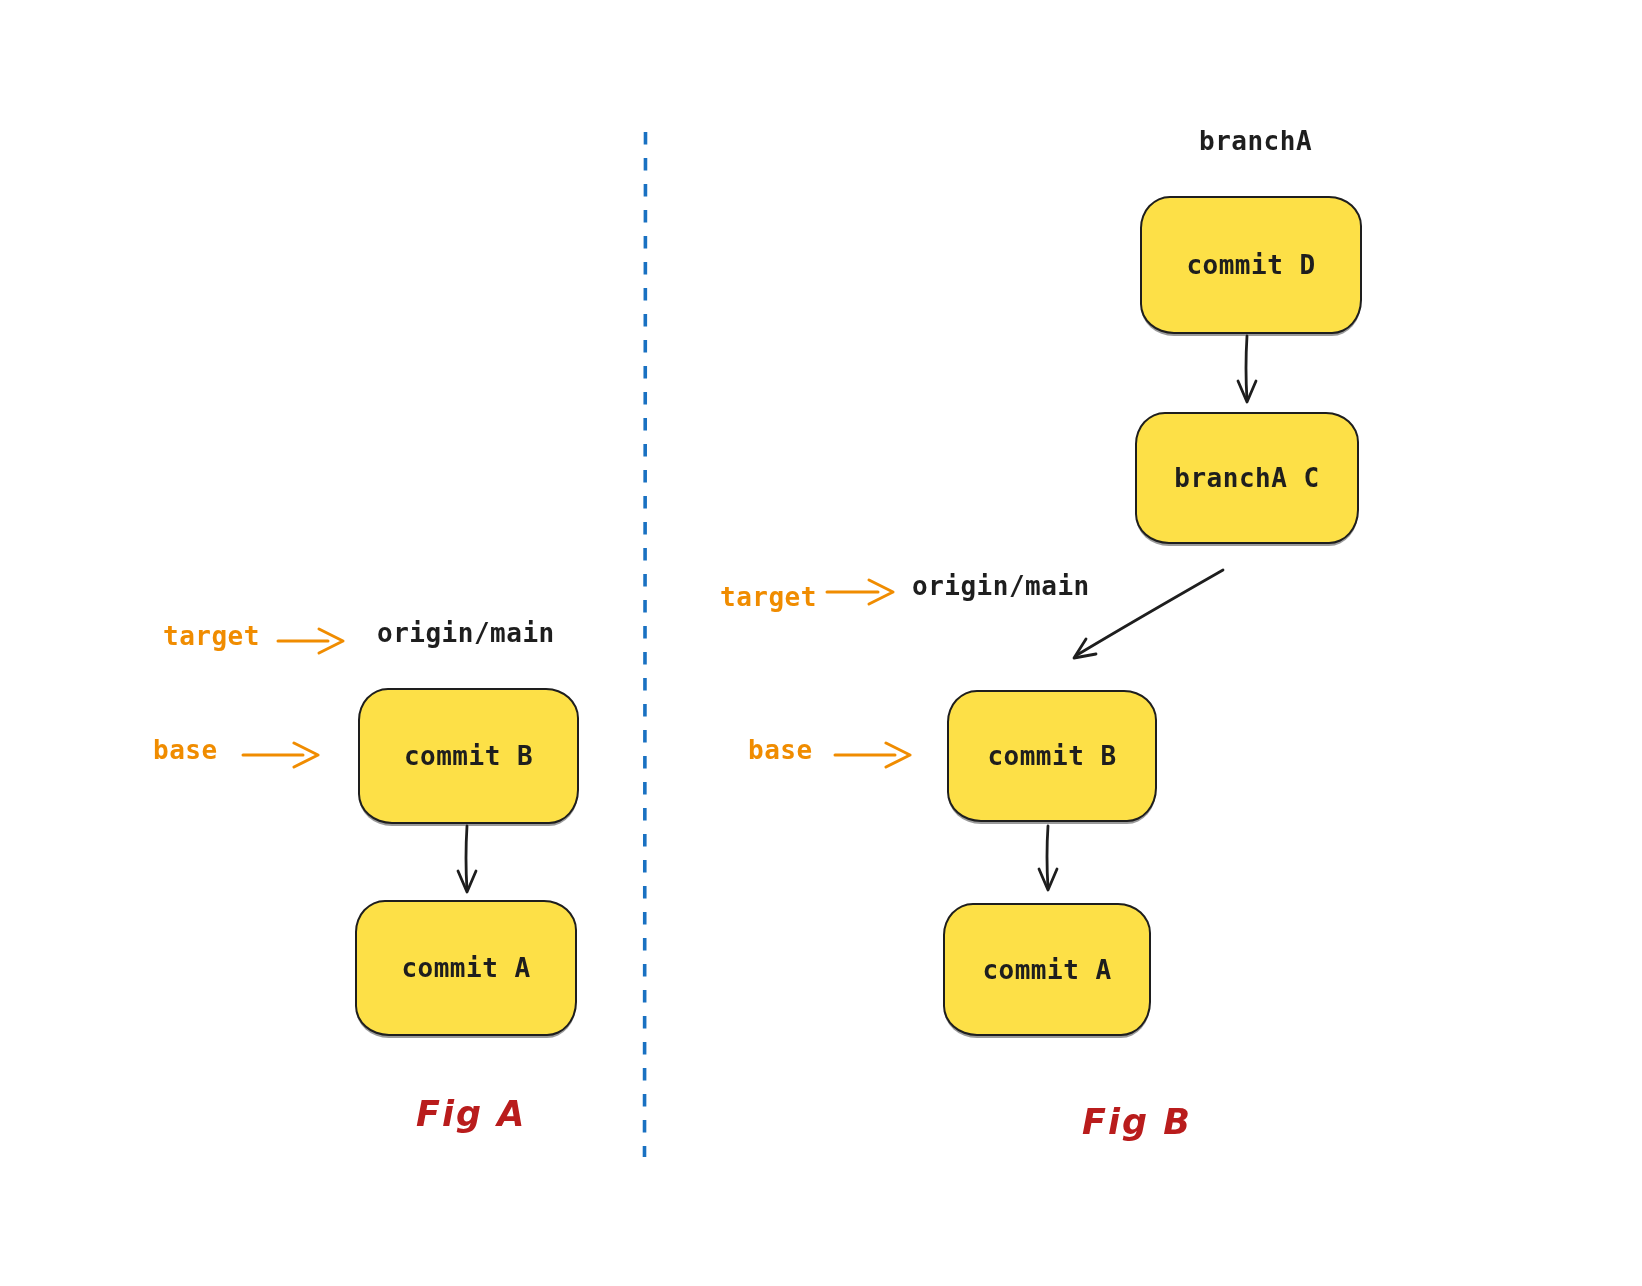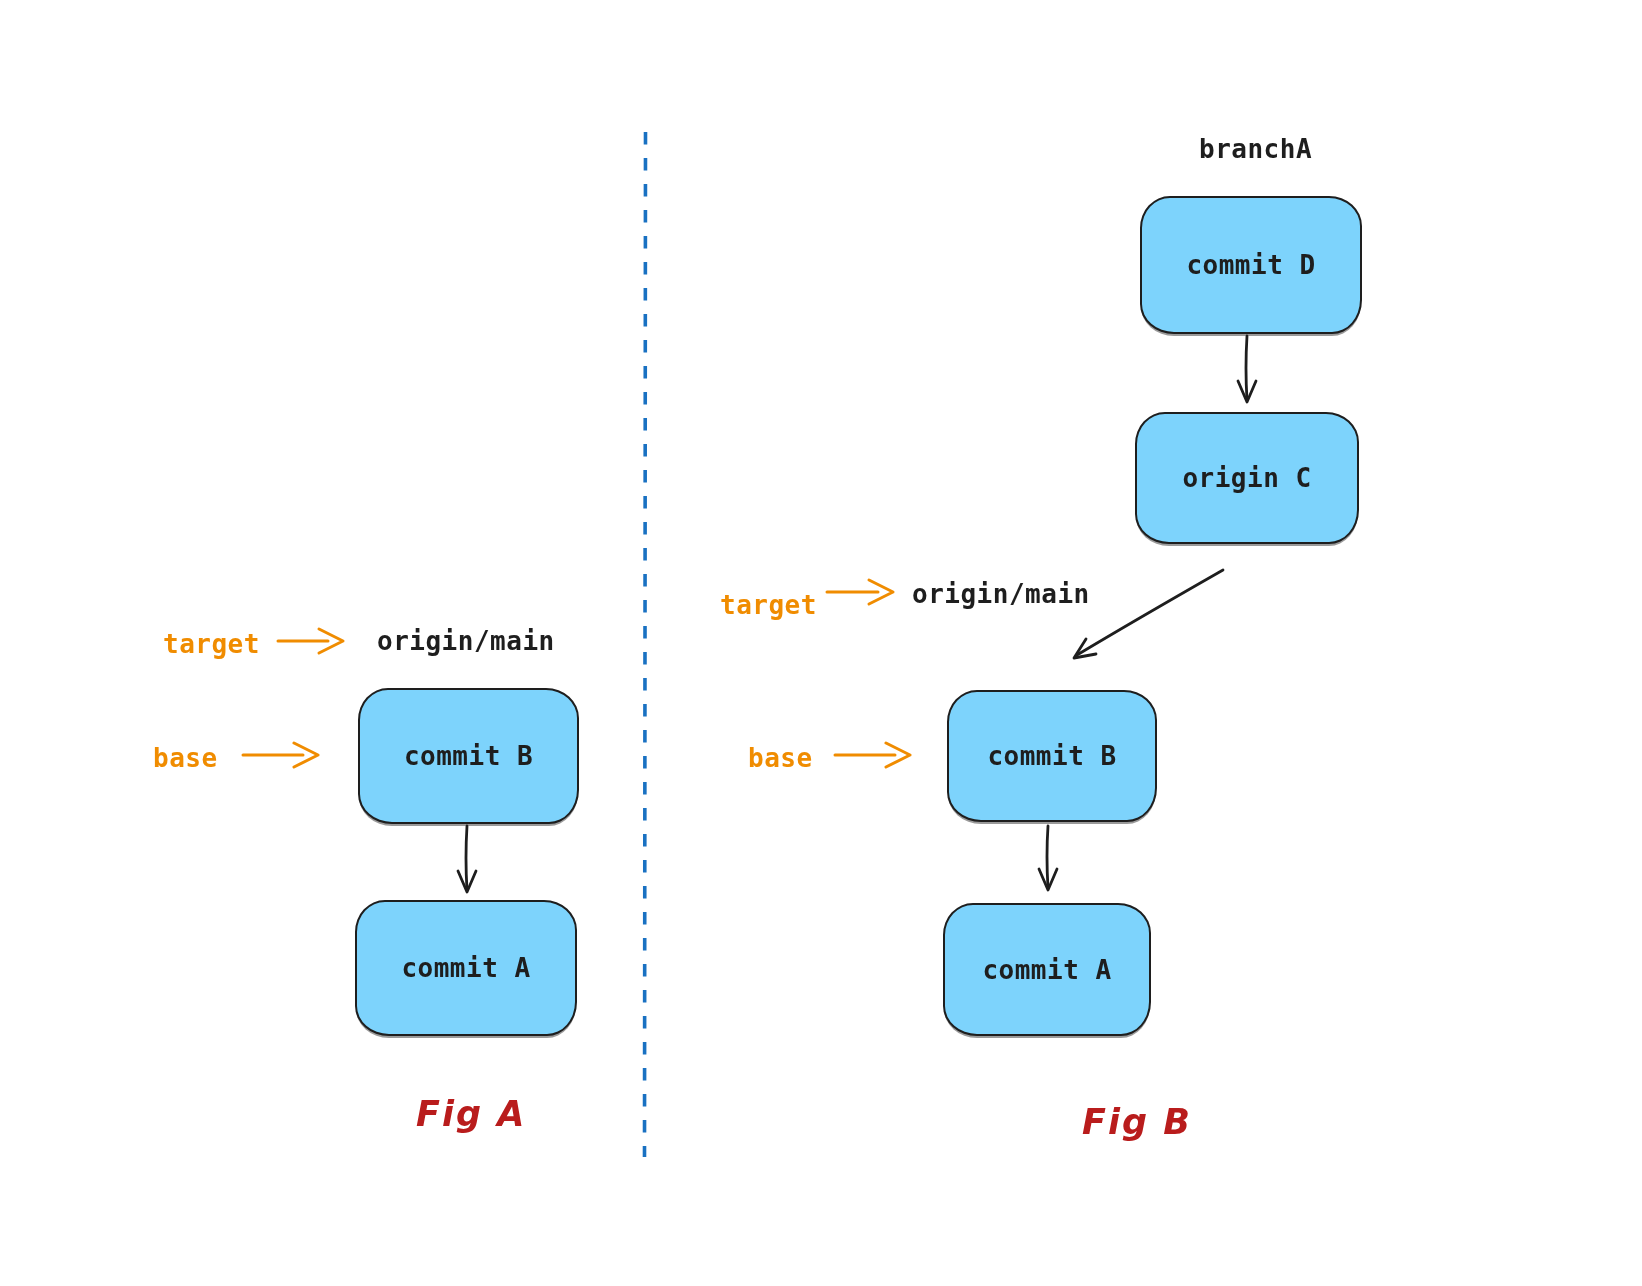--- a/index.html
+++ b/index.html
@@ -34,27 +34,26 @@
     stroke-width: 3.6;
     stroke-dasharray: 12.5 13.5;
     stroke-linecap: butt;
   }
   .label {
     position: absolute;
     white-space: nowrap;
     line-height: 1.1;
     font-size: 26px;
     letter-spacing: 0.5px;
-    margin-top: 8px;
   }
   .mono-label  { color: #1e1e1e; font-weight: 600; }
   .orange-label{ color: #f08c00; font-weight: 600; text-align: right; }
   .node {
     position: absolute;
-    background: #7dd3fc;
+    background: #fde047;
     border: 2.6px solid #1e1e1e;
     border-radius: 30px 33px 30px 34px / 32px 30px 34px 30px;
     box-shadow: 0 3px 0 -1px rgba(30, 30, 30, 0.45);
     display: flex;
     align-items: center;
     justify-content: center;
   }
   .node span {
     color: #1e1e1e;
     font-size: 26px;
@@ -136,21 +135,21 @@
 
   <div class="caption" style="left:416px; top:1094px">Fig A</div>
 
   <div class="label mono-label" style="left:1199px; top:127px">branchA</div>
 
   <div class="node" style="left:1140px; top:196px; width:218px; height:134px">
     <span>commit D</span>
   </div>
 
   <div class="node" style="left:1135px; top:412px; width:220px; height:128px">
-    <span style="font-style: normal">origin C</span>
+    <span style="font-style: normal">branchA C</span>
   </div>
 
   <div class="label orange-label" style="left:720px; top:583px">target</div>
 
   <div class="label mono-label" style="left:912px; top:572px">origin/main</div>
 
   <div class="label orange-label" style="left:748px; top:736px">base</div>
 
   <div class="node" style="left:947px; top:690px; width:206px; height:128px">
     <span>commit B</span>

